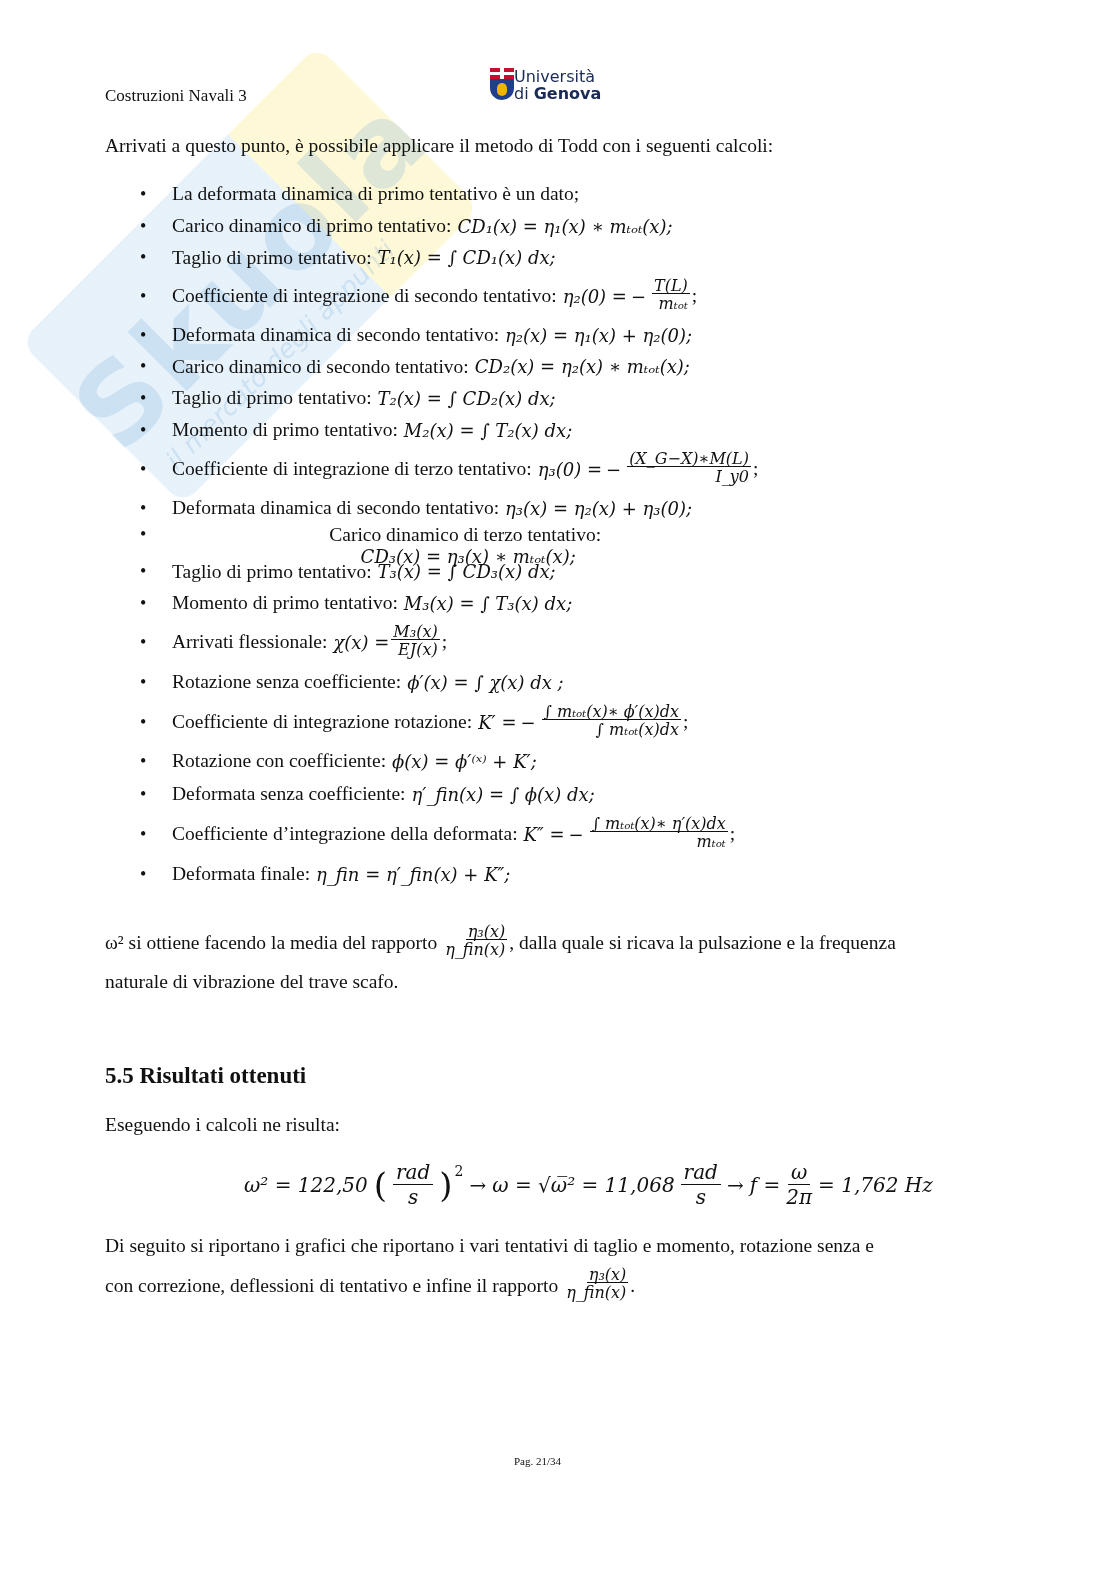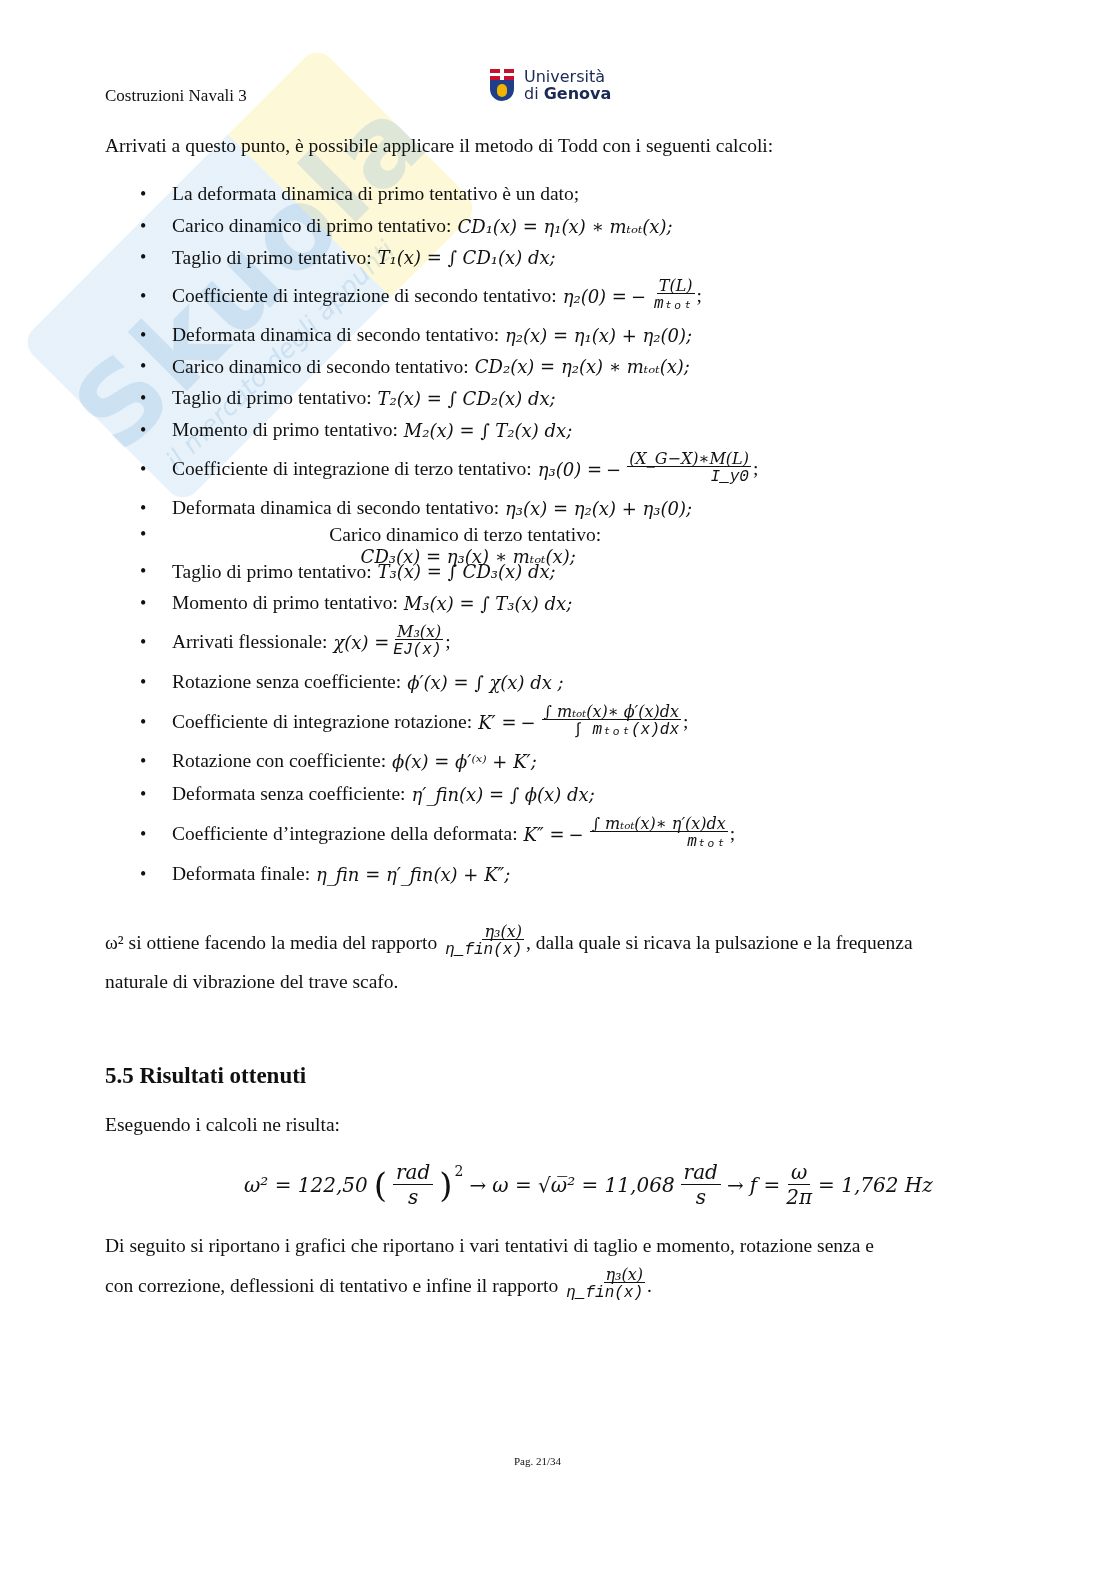--- a/index.html
+++ b/index.html
@@ -15,21 +15,21 @@
               border-radius:18px; }
   .wm-text { position:absolute; left:20px; top:170px; width:440px; text-align:center;
              transform:rotate(-45deg); font-family:"DejaVu Sans",sans-serif; font-weight:bold;
              font-size:110px; color:rgba(110,170,220,0.22); letter-spacing:4px; }
   .wm-sub { position:absolute; left:60px; top:300px; width:420px; text-align:center;
             transform:rotate(-45deg); font-family:"DejaVu Sans",sans-serif; font-style:italic;
             font-size:26px; color:rgba(110,170,220,0.22); }
 
   
   .hdr-title { position:absolute; left:105px; top:86px; font-size:17px; }
-  .logo { position:absolute; left:490px; top:68px; display:flex; align-items:center; gap:10px; }
+  .logo { position:absolute; left:490px; top:68px; display:flex; gap:0; }
   .shield { width:24px; height:32px; position:relative; }
   .shield .top { position:absolute; left:0; top:0; width:24px; height:11px; background:#c8102e; }
   .shield .top:before { content:""; position:absolute; left:10px; top:0; width:4px; height:11px; background:#fff; }
   .shield .top:after { content:""; position:absolute; left:0; top:4px; width:24px; height:3px; background:#fff; }
   .shield .bot { position:absolute; left:0; top:11px; width:24px; height:21px; background:#1f3f8a;
                  border-radius:0 0 12px 12px; }
   .shield .bot:after { content:""; position:absolute; left:7px; top:4px; width:10px; height:13px;
                        background:#f0b400; border-radius:5px; }
   .logo-text { font-family:"DejaVu Sans",sans-serif; color:#1a2a55; line-height:17px; }
   .logo-l1 { font-size:16px; }
@@ -38,21 +38,21 @@
 
   .p { position:absolute; left:105px; font-size:19.5px; line-height:24px; white-space:nowrap; }
   ul.steps { position:absolute; left:140px; top:178px; margin:0; padding:0; list-style:none; }
   ul.steps li { position:relative; padding-left:32px; font-size:19.5px; white-space:nowrap;
                 display:flex; align-items:center; }
   ul.steps li:before { content:"•"; position:absolute; left:0; font-size:18px; }
   .m { font-family:"DejaVu Serif",serif; font-style:italic; font-size:18px; margin-left:6px; }
   .frac { display:inline-flex; flex-direction:column; align-items:flex-end; vertical-align:middle;
           font-family:"DejaVu Serif",serif; font-style:italic; font-size:16px; line-height:14px; margin:0 2px; }
   .frac .num { border-bottom:1px solid #111; padding:0 2px; }
-  .frac .den { padding:3px 2px;font-family:Liberation Mono, monospace; }
+  .frac .den { padding:3px 2px; }
   .neg { font-family:"DejaVu Serif",serif; font-size:18px; margin:0 4px; }
 
   h2.sec { position:absolute; left:105px; top:1063px; margin:0; font-size:23px; font-weight:bold; }
   .formula { position:absolute; left:244px; top:1160px; display:flex; align-items:center;
              font-family:"DejaVu Serif",serif; font-style:italic; font-size:20px; white-space:nowrap; gap:6px; }
   .bigfrac { display:inline-flex; flex-direction:column; align-items:center; line-height:24px; }
   .bigfrac .num { border-bottom:1px solid #111; padding:0 3px; }
   .paren { font-size:34px; font-style:normal; line-height:1; }
   .footer { position:absolute; left:514px; top:1455px; font-size:11px; }
 </style>

